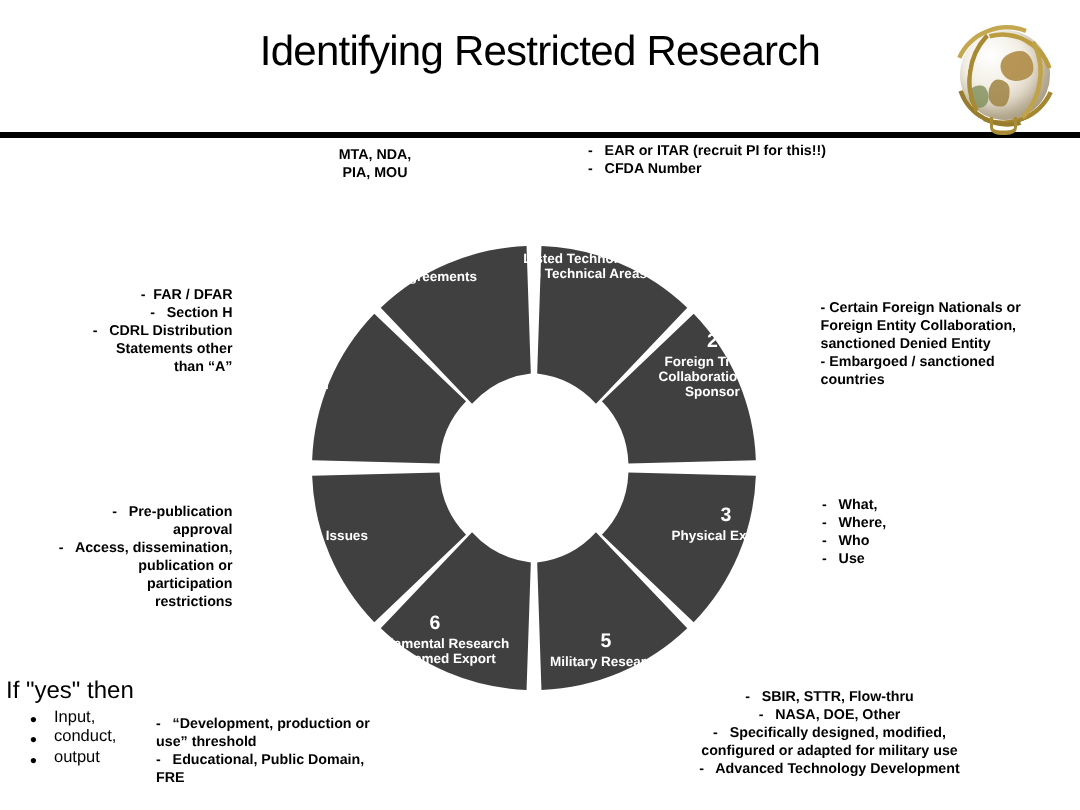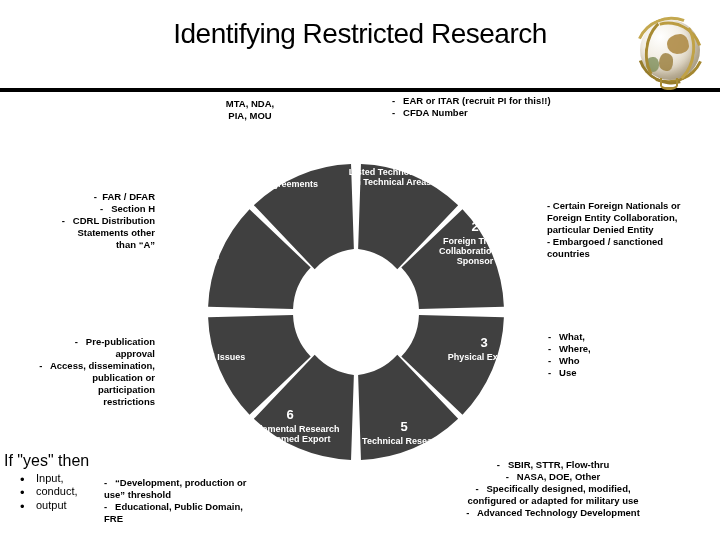--- a/index.html
+++ b/index.html
@@ -229,21 +229,21 @@
   <div class="seg-label" id="lbl-2">
     <span class="num">2</span>
     <span>Foreign Travel, Collaboration, or Sponsor</span>
   </div>
   <div class="seg-label" id="lbl-3">
     <span class="num">3</span>
     <span>Physical Exports</span>
   </div>
   <div class="seg-label" id="lbl-5">
     <span class="num">5</span>
-    <span>Technical Research</span>
+    <span>Military Research</span>
   </div>
   <div class="seg-label" id="lbl-6b">
     <span class="num">6</span>
     <span>Fundamental Research vs. Deemed Export</span>
   </div>
   <div class="seg-label" id="lbl-6a">
     <span class="num">6</span>
     <span>Contractual Issues</span>
   </div>
   <div class="seg-label" id="lbl-7">
@@ -265,21 +265,21 @@
     <span class="ln">-  FAR / DFAR</span>
     <span class="ln">-   Section H</span>
     <span class="ln">-   CDRL Distribution</span>
     <span class="ln">Statements other</span>
     <span class="ln">than “A”</span>
   </div>
 
   <div class="ann left-align" id="ann-fn">
     <span class="ln">- Certain Foreign Nationals or</span>
     <span class="ln">Foreign Entity Collaboration,</span>
-    <span class="ln">particular Denied Entity</span>
+    <span class="ln">sanctioned Denied Entity</span>
     <span class="ln">- Embargoed / sanctioned</span>
     <span class="ln">countries</span>
   </div>
 
   <div class="ann right-align" id="ann-prepub">
     <span class="ln">-   Pre-publication</span>
     <span class="ln">approval</span>
     <span class="ln">-   Access, dissemination,</span>
     <span class="ln">publication or</span>
     <span class="ln">participation</span>

